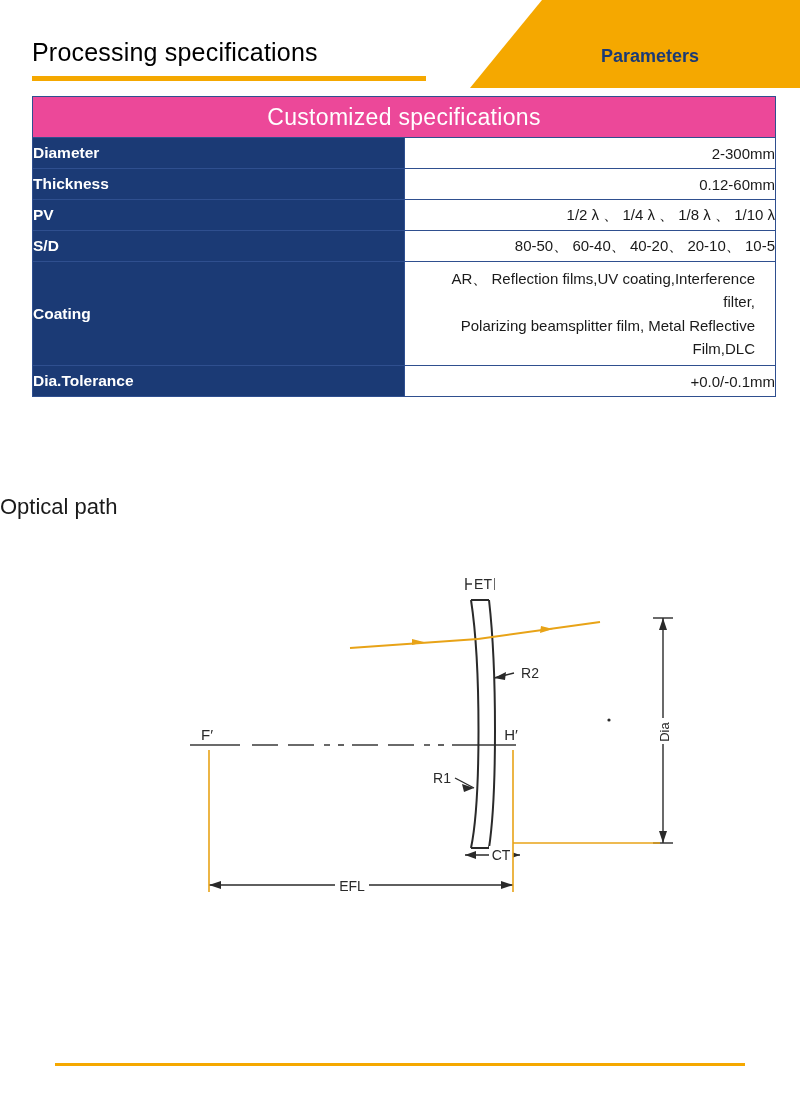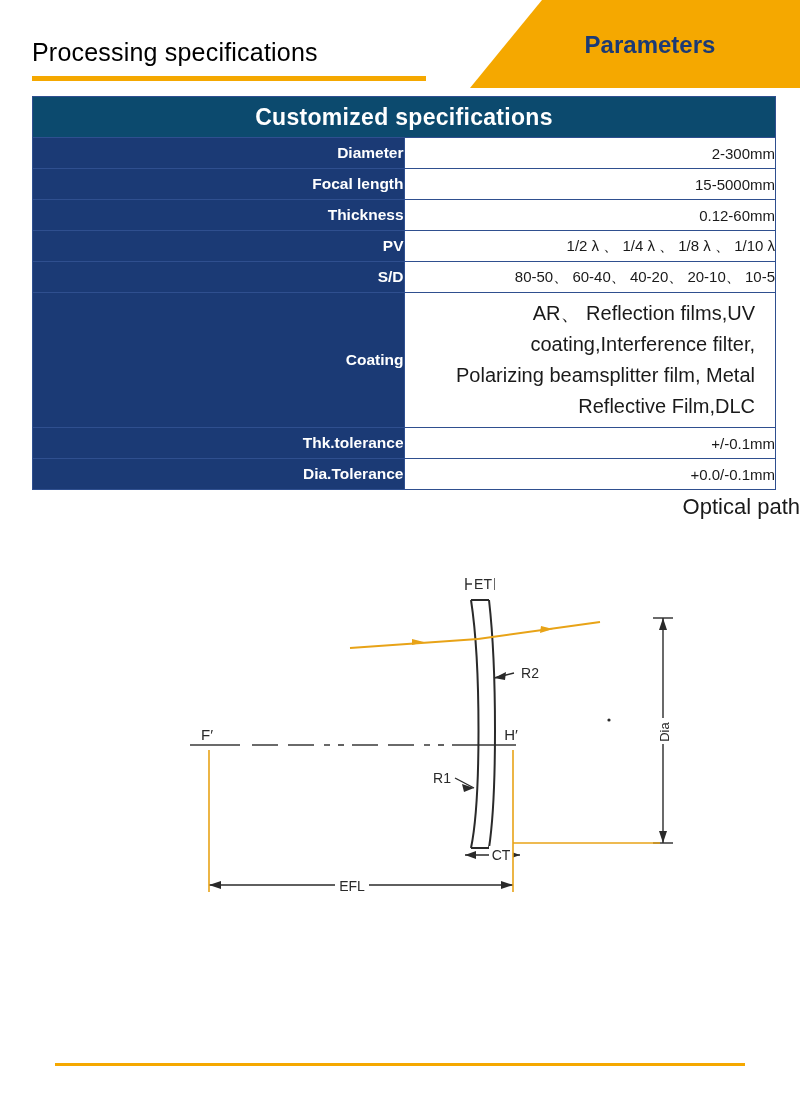--- a/index.html
+++ b/index.html
@@ -24,28 +24,28 @@
     position: absolute;
     top: 0;
     right: 0;
     width: 330px;
     height: 88px;
     background: #f5a800;
     clip-path: polygon(72px 0, 100% 0, 100% 100%, 0 100%);
   }
   .banner-label {
     position: absolute;
-    top: 4px;
+    top: 15px;
     right: 0;
     width: 300px;
     height: 88px;
     line-height: 82px;
     text-align: center;
     color: #1b3a75;
-    font-size: 24px;
+    font-size: 18px;
     font-weight: bold;
   }
   .page-title {
     position: absolute;
     left: 32px;
     top: 38px;
     font-size: 25px;
     color: #000000;
     letter-spacing: 0.2px;
   }
@@ -68,59 +68,59 @@
   table.spec {
     width: 744px;
     border-collapse: collapse;
     table-layout: fixed;
   }
   table.spec td {
     border: 1px solid #2f4f8f;
     padding: 0;
   }
   .tbl-head {
-    background: #0c4a6e;
+    background: #ec4899;
     color: #ffffff;
     text-align: center;
     font-size: 23px;
-    font-weight: bold;
+    font-weight: normal;
     height: 40px;
     letter-spacing: 0.3px;
     margin-top: 44px;
   }
   .lbl {
     background: #1b3a75;
     color: #ffffff;
     font-weight: bold;
-    text-align: right;
+    text-align: left;
     font-size: 15.5px;
     width: 172px;
     height: 30px;
   }
   .val {
     text-align: right;
     font-size: 15px;
     color: #1a1a1a;
     height: 30px;
     background: #ffffff;
   }
   .val.two-line {
     line-height: 1.55;
     padding: 5px 20px;
-    font-size: 20px;
+    font-size: 15px;
     margin-left: 44px;
   }
 
   
   .optical-title {
     position: absolute;
     left: 0;
     right: 0;
     top: 494px;
-    text-align: right;
+    text-align: left;
     font-size: 22px;
     color: #1a1a1a;
   }
   .diagram {
     position: absolute;
     left: 0;
     top: 560px;
     width: 800px;
     height: 390px;
   }
@@ -149,45 +149,37 @@
   <table class="spec">
     <tbody>
       <tr>
         <td class="tbl-head" colspan="2">Customized specifications</td>
       </tr>
       <tr>
         <td class="lbl">Diameter</td>
         <td class="val">2-300mm</td>
       </tr>
       <tr>
-        <td class="lbl">Focal length</td>
-        <td class="val">15-5000mm</td>
-      </tr>
-      <tr>
         <td class="lbl">Thickness</td>
         <td class="val">0.12-60mm</td>
       </tr>
       <tr>
         <td class="lbl">PV</td>
         <td class="val">1/2 λ 、 1/4 λ 、 1/8 λ 、 1/10 λ</td>
       </tr>
       <tr>
         <td class="lbl">S/D</td>
         <td class="val">80-50、 60-40、 40-20、 20-10、 10-5</td>
       </tr>
       <tr>
         <td class="lbl">Coating</td>
         <td class="val two-line">
           <div>AR、 Reflection films,UV coating,Interference filter,</div>
           <div>Polarizing beamsplitter film, Metal Reflective Film,DLC</div>
         </td>
-      </tr>
-      <tr>
-        <td class="lbl">Thk.tolerance</td>
-        <td class="val">+/-0.1mm</td>
       </tr>
       <tr>
         <td class="lbl">Dia.Tolerance</td>
         <td class="val">+0.0/-0.1mm</td>
       </tr>
     </tbody>
   </table>
 </div>
 
 <div class="optical-title">Optical path</div>

